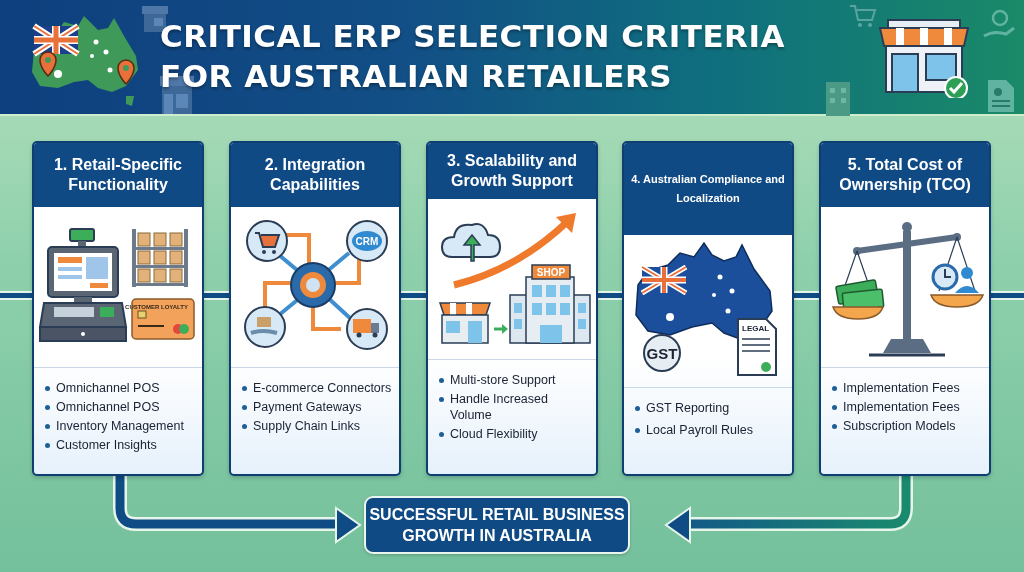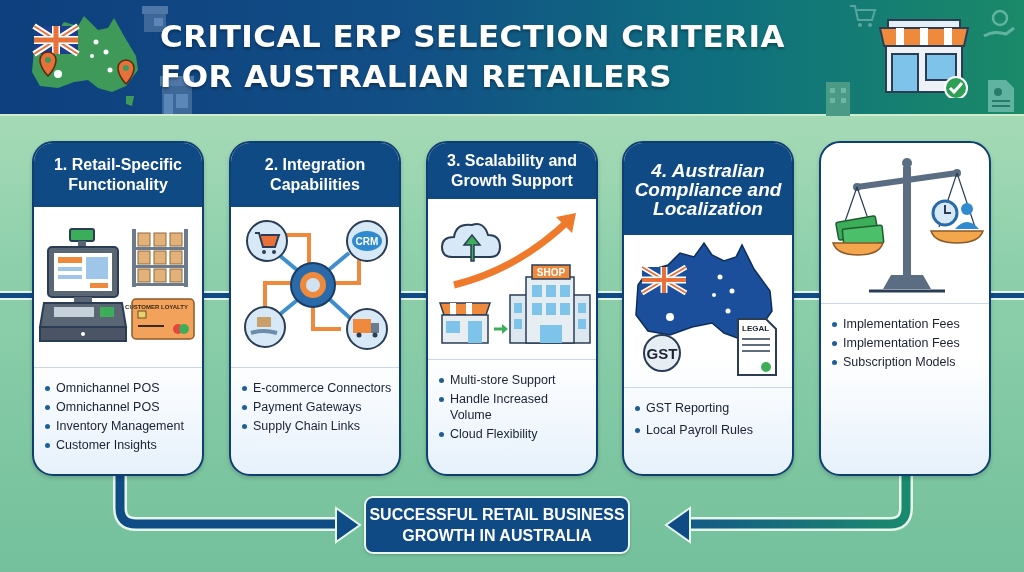--- a/index.html
+++ b/index.html
@@ -22,21 +22,21 @@
     text-shadow: 0 2px 3px rgba(0,0,0,0.35);
   }
   .hdr-icon { position: absolute; }
 
   .connector {
     position: absolute; top: 291px; height: 9px; background: #0f4c85;
     border-top: 2px solid #e6f5ea; border-bottom: 2px solid #e6f5ea;
   }
   .card {
     position: absolute; top: 141px; width: 172px; height: 335px;
-    border-radius: 21px; border: 2px solid #0f3f72; overflow: hidden;
+    border-radius: 5px; border: 2px solid #0f3f72; overflow: hidden;
     background: linear-gradient(180deg, #ffffff 0%, #ffffff 65%, #e6f1fb 100%);
     box-shadow: 0 2px 4px rgba(0,0,0,0.18);
   }
   .card-head {
     background: #0f4a85; color: #fff; font-weight: 700; text-align: center;
     font-size: 16px; line-height: 20px; display: flex; align-items: center; justify-content: center;
     padding: 0 6px;
   }
   .card-art { height: 160px; position: relative; }
   .card-art svg { position: absolute; left: 0; top: 0; }
@@ -314,21 +314,21 @@
   </div>
   <div class="card-sep"></div>
   <ul class="bullets">
     <li>Multi-store Support</li>
     <li>Handle Increased Volume</li>
     <li>Cloud Flexibility</li>
   </ul>
 </div>
 
 <div class="card" style="left:622px;">
-  <div class="card-head" style="height:92px;font-size:19px;line-height:19px;font-style:italic;">4. Australian Compliance and Localization</div>
+  <div class="card-head" style="height:92px;font-size:11px;line-height:19px;">4. Australian Compliance and Localization</div>
   <div class="card-art" style="height:152px">
     <svg width="172" height="152" viewBox="0 0 172 152">
       <g>
         <path d="M14,50 L24,36 L44,30 L56,18 L70,22 L80,8 L88,20 L100,26 L112,22 L118,10 L130,34 L146,56 L148,76 L134,96 L116,104 L100,98 L88,88 L68,92 L46,100 L24,96 L12,80 Z" fill="#1b4f9c" stroke="#0f2d5a" stroke-width="1.5"></path>
         <path d="M128,106 L138,106 L136,118 L128,114 Z" fill="#1b4f9c"></path>
         <rect x="18" y="32" width="44" height="26" fill="#1b4f9c"></rect>
         <path d="M18,32 L62,58 M62,32 L18,58" stroke="#fff" stroke-width="5"></path>
         <path d="M18,32 L62,58 M62,32 L18,58" stroke="#e8703a" stroke-width="2"></path>
         <path d="M40,32 V58 M18,45 H62" stroke="#fff" stroke-width="7"></path>
         <path d="M40,32 V58 M18,45 H62" stroke="#e8703a" stroke-width="4"></path>
@@ -357,20 +357,21 @@
     </svg>
   </div>
   <div class="card-sep"></div>
   <ul class="bullets" style="padding-top:12px">
     <li style="margin-bottom:6px">GST Reporting</li>
     <li style="margin-bottom:6px">Local Payroll Rules</li>
   </ul>
 </div>
 
 <div class="card" style="left:819px;">
+  <div class="card-head" style="height:64px">5. Total Cost of Ownership (TCO)</div>
   <div class="card-art">
     <svg width="172" height="160" viewBox="0 0 172 160">
       <g>
         <rect x="82" y="24" width="8" height="112" fill="#5b6d82"></rect>
         <circle cx="86" cy="20" r="5" fill="#5b6d82"></circle>
         <path d="M36,44 L136,30" stroke="#5b6d82" stroke-width="6"></path>
         <circle cx="36" cy="44" r="4" fill="#5b6d82"></circle>
           <circle cx="136" cy="30" r="4" fill="#5b6d82"></circle>
         <path d="M36,44 L18,96 M36,44 L54,96" stroke="#2a3d55" stroke-width="1.2"></path>
         <path d="M136,30 L118,84 M136,30 L154,84" stroke="#2a3d55" stroke-width="1.2"></path>

